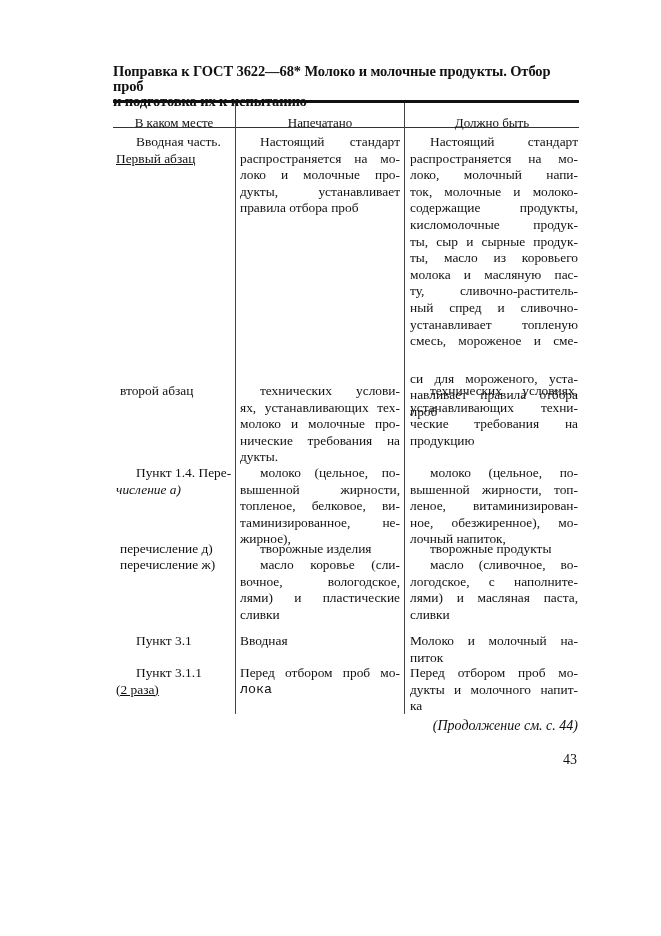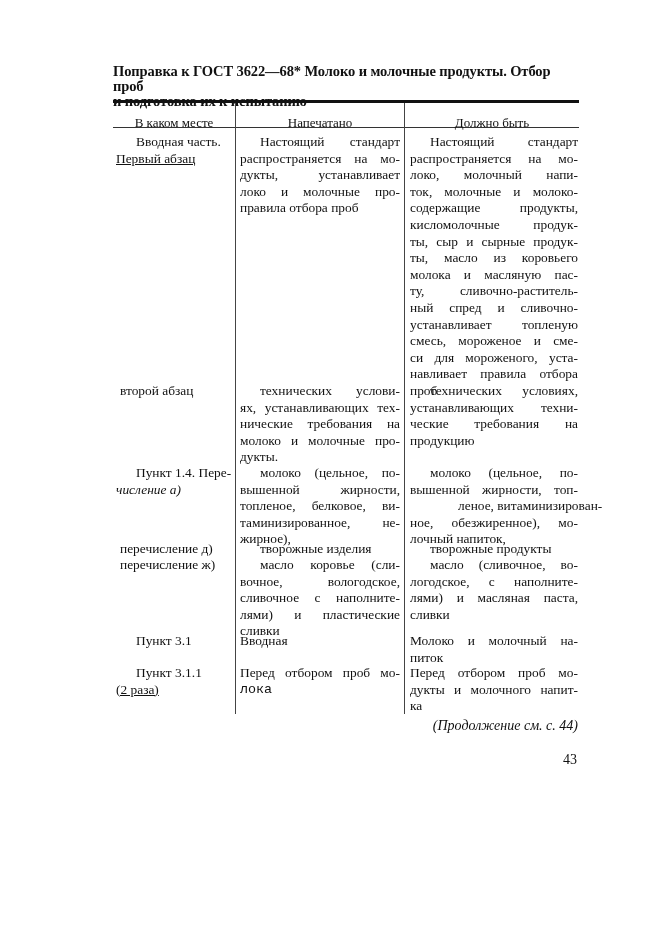--- a/index.html
+++ b/index.html
@@ -38,50 +38,50 @@
 <div class="hcell" style="left:405px;width:174px;">Должно быть</div>
 
 <div id="rows">
     <div class="cell c1" style="top: 134px;">
       <span class="line" style="padding-left: 20px; text-align: justify; text-align-last: left;">Вводная часть.</span>
       <span class="line" style="text-align: justify; text-align-last: left; text-decoration: underline;">Первый абзац</span>
     </div>
     <div class="cell c2" style="top: 134px;">
       <span class="line" style="padding-left: 20px; text-align: justify; text-align-last: justify;">Настоящий стандарт</span>
       <span class="line" style="text-align: justify; text-align-last: justify;">распространяется на мо-</span>
+      <span class="line" style="text-align: justify; text-align-last: justify;">локо и молочные про-</span>
       <span class="line" style="text-align: justify; text-align-last: justify;">дукты, устанавливает</span>
-      <span class="line" style="text-align: justify; text-align-last: justify;">локо и молочные про-</span>
       <span class="line" style="text-align: justify; text-align-last: left;">правила отбора проб</span>
     </div>
     <div class="cell c3" style="top: 134px;">
       <span class="line" style="padding-left: 20px; text-align: justify; text-align-last: justify;">Настоящий стандарт</span>
       <span class="line" style="text-align: justify; text-align-last: justify;">распространяется на мо-</span>
       <span class="line" style="text-align: justify; text-align-last: justify;">локо, молочный напи-</span>
       <span class="line" style="text-align: justify; text-align-last: justify;">ток, молочные и молоко-</span>
       <span class="line" style="text-align: justify; text-align-last: justify;">содержащие продукты,</span>
       <span class="line" style="text-align: justify; text-align-last: justify;">кисломолочные продук-</span>
       <span class="line" style="text-align: justify; text-align-last: justify;">ты, сыр и сырные продук-</span>
       <span class="line" style="text-align: justify; text-align-last: justify;">ты, масло из коровьего</span>
       <span class="line" style="text-align: justify; text-align-last: justify;">молока и масляную пас-</span>
       <span class="line" style="text-align: justify; text-align-last: justify;">ту, сливочно-раститель-</span>
       <span class="line" style="text-align: justify; text-align-last: justify;">ный спред и сливочно-</span>
       <span class="line" style="text-align: justify; text-align-last: justify;">устанавливает топленую</span>
       <span class="line" style="text-align: justify; text-align-last: justify;">смесь, мороженое и сме-</span>
-      <span class="line" style="text-align: justify; text-align-last: justify;">си для мороженого, уста-</span>
+      <span class="line" style="text-align: justify; text-align-last: justify; margin-top: 21px;">си для мороженого, уста-</span>
       <span class="line" style="text-align: justify; text-align-last: justify;">навливает правила отбора</span>
       <span class="line" style="text-align: justify; text-align-last: left;">проб</span>
     </div>
     <div class="cell c1" style="top: 383px;">
       <span class="line" style="padding-left: 4px; text-align: justify; text-align-last: left;">второй абзац</span>
     </div>
     <div class="cell c2" style="top: 383px;">
       <span class="line" style="padding-left: 20px; text-align: justify; text-align-last: justify;">технических услови-</span>
       <span class="line" style="text-align: justify; text-align-last: justify;">ях, устанавливающих тех-</span>
+      <span class="line" style="text-align: justify; text-align-last: justify;">молоко и молочные про-</span>
       <span class="line" style="text-align: justify; text-align-last: justify;">нические требования на</span>
-      <span class="line" style="text-align: justify; text-align-last: justify;">молоко и молочные про-</span>
       <span class="line" style="text-align: justify; text-align-last: left;">дукты.</span>
     </div>
     <div class="cell c3" style="top: 383px;">
       <span class="line" style="padding-left: 20px; text-align: justify; text-align-last: justify;">технических условиях,</span>
       <span class="line" style="text-align: justify; text-align-last: justify;">устанавливающих техни-</span>
       <span class="line" style="text-align: justify; text-align-last: justify;">ческие требования на</span>
       <span class="line" style="text-align: justify; text-align-last: left;">продукцию</span>
     </div>
     <div class="cell c1" style="top: 465px;">
       <span class="line" style="padding-left: 20px; text-align: justify; text-align-last: left;">Пункт 1.4. Пере-</span>
@@ -90,40 +90,39 @@
     <div class="cell c2" style="top: 465px;">
       <span class="line" style="padding-left: 20px; text-align: justify; text-align-last: justify;">молоко (цельное, по-</span>
       <span class="line" style="text-align: justify; text-align-last: justify;">вышенной жирности,</span>
       <span class="line" style="text-align: justify; text-align-last: justify;">топленое, белковое, ви-</span>
       <span class="line" style="text-align: justify; text-align-last: justify;">таминизированное, не-</span>
       <span class="line" style="text-align: justify; text-align-last: left;">жирное),</span>
     </div>
     <div class="cell c3" style="top: 465px;">
       <span class="line" style="padding-left: 20px; text-align: justify; text-align-last: justify;">молоко (цельное, по-</span>
       <span class="line" style="text-align: justify; text-align-last: justify;">вышенной жирности, топ-</span>
-      <span class="line" style="text-align: justify; text-align-last: justify; margin-left: 48px;">леное, витаминизирован-</span>
+      <span class="line" style="text-align: justify; text-align-last: justify;">леное, витаминизирован-</span>
       <span class="line" style="text-align: justify; text-align-last: justify;">ное, обезжиренное), мо-</span>
       <span class="line" style="text-align: justify; text-align-last: left;">лочный напиток,</span>
     </div>
     <div class="cell c1" style="top: 541px;">
       <span class="line" style="padding-left: 4px; text-align: justify; text-align-last: left;">перечисление д)</span>
     </div>
     <div class="cell c2" style="top: 541px;">
       <span class="line" style="padding-left: 20px; text-align: justify; text-align-last: left;">творожные изделия</span>
     </div>
     <div class="cell c3" style="top: 541px;">
       <span class="line" style="padding-left: 20px; text-align: justify; text-align-last: left;">творожные продукты</span>
     </div>
     <div class="cell c1" style="top: 557px;">
       <span class="line" style="padding-left: 4px; text-align: justify; text-align-last: left;">перечисление ж)</span>
     </div>
     <div class="cell c2" style="top: 557px;">
       <span class="line" style="padding-left: 20px; text-align: justify; text-align-last: justify;">масло коровье (сли-</span>
       <span class="line" style="text-align: justify; text-align-last: justify;">вочное, вологодское,</span>
-      <span class="line" style="text-align: justify; text-align-last: justify;">сливочное с наполните-</span>
       <span class="line" style="text-align: justify; text-align-last: justify;">лями) и пластические</span>
       <span class="line" style="text-align: justify; text-align-last: left;">сливки</span>
     </div>
     <div class="cell c3" style="top: 557px;">
       <span class="line" style="padding-left: 20px; text-align: justify; text-align-last: justify;">масло (сливочное, во-</span>
       <span class="line" style="text-align: justify; text-align-last: justify;">логодское, с наполните-</span>
       <span class="line" style="text-align: justify; text-align-last: justify;">лями) и масляная паста,</span>
       <span class="line" style="text-align: justify; text-align-last: left;">сливки</span>
     </div>
     <div class="cell c1" style="top: 633px;">

